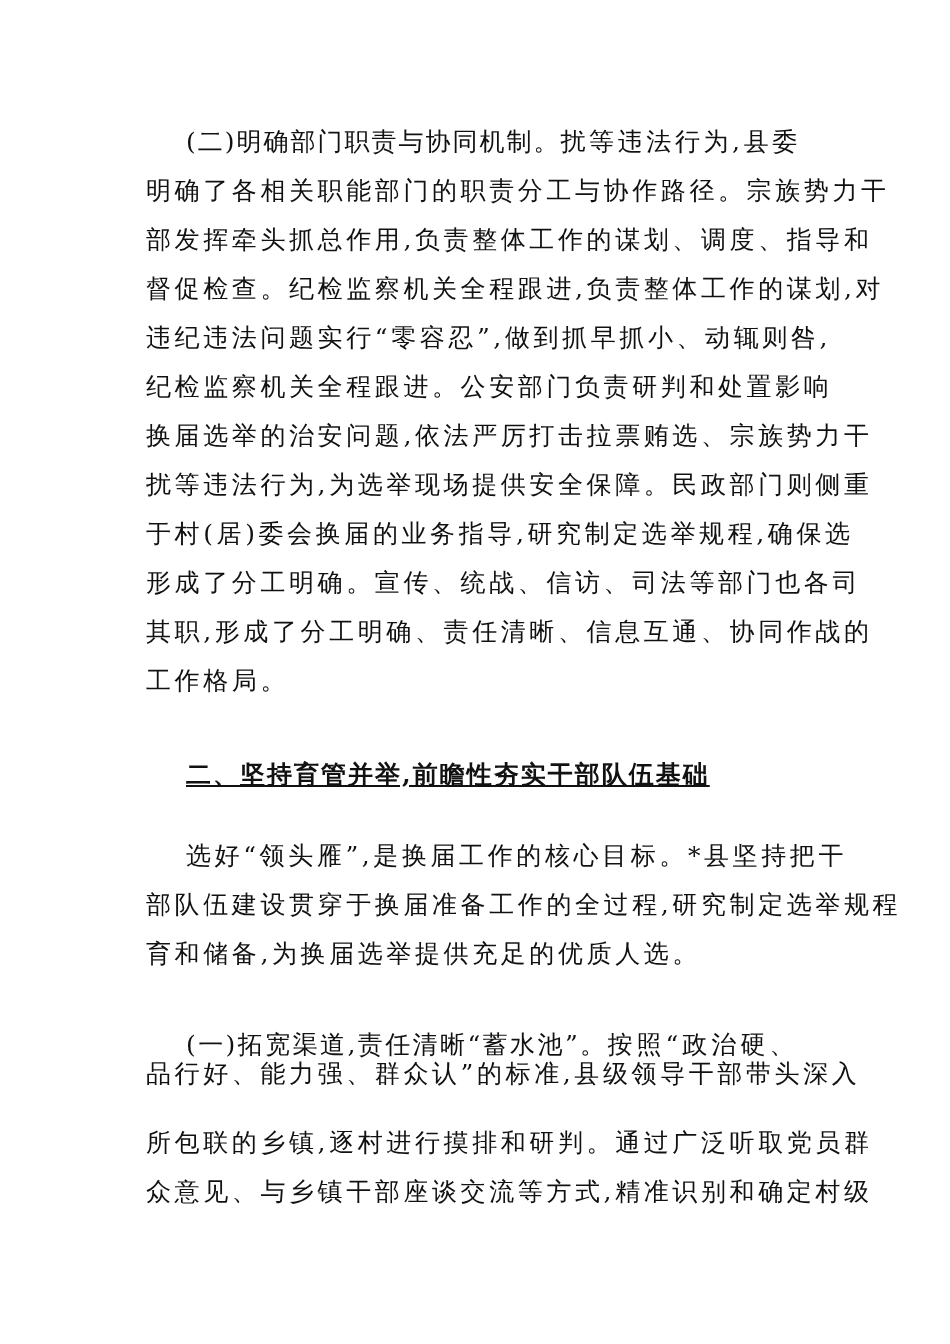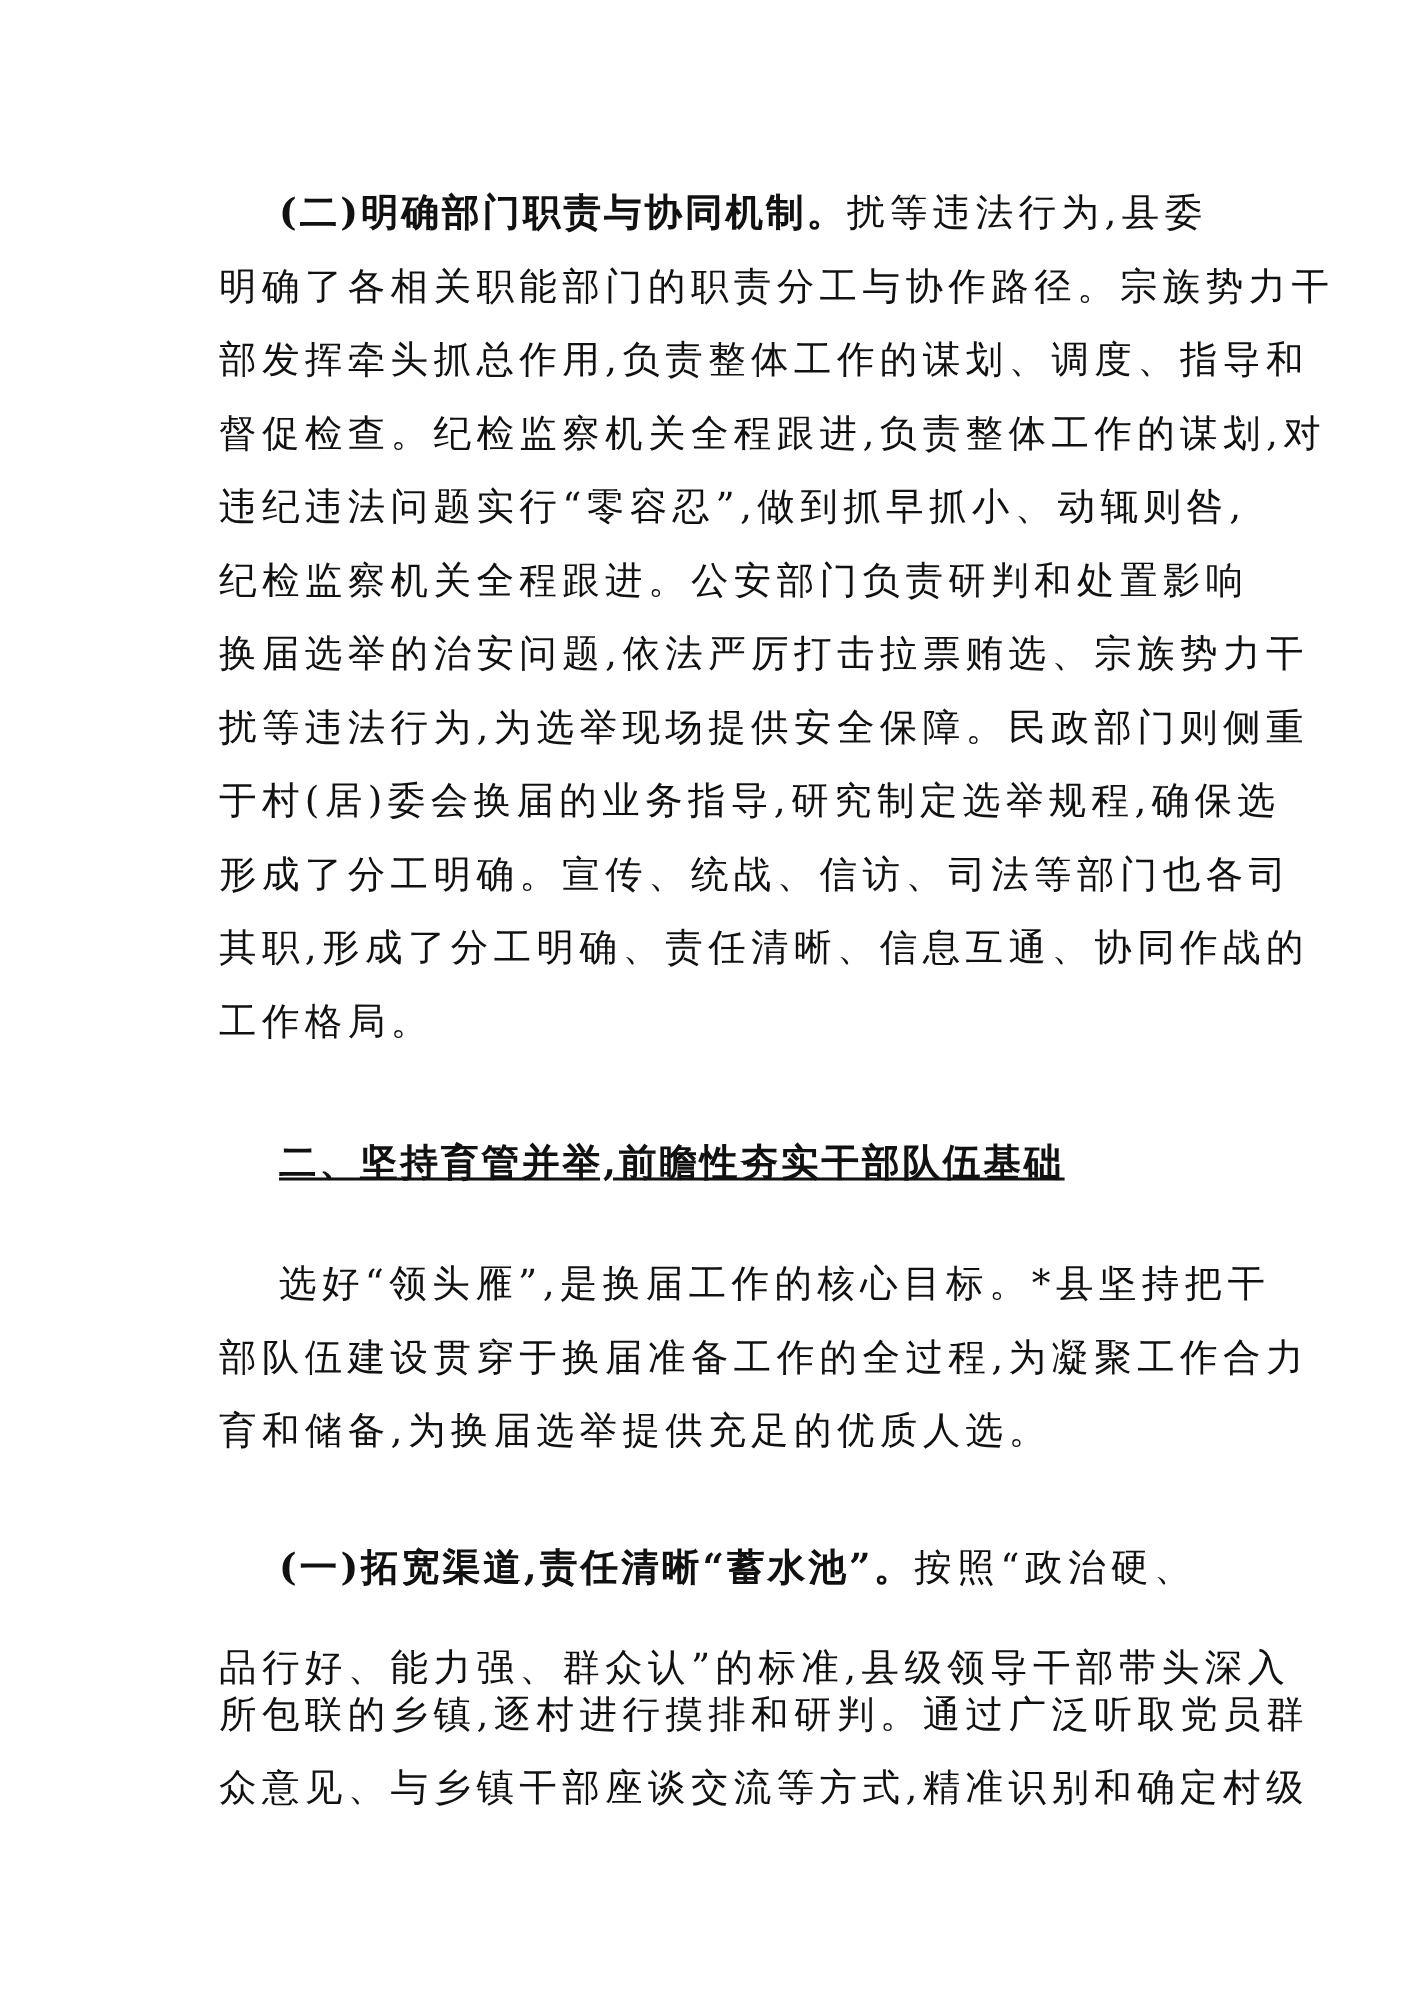--- a/index.html
+++ b/index.html
@@ -4,21 +4,21 @@
 <style>
   html, body { margin: 0; padding: 0; background: #ffffff; }
   body { width: 950px; height: 1344px; position: relative; overflow: hidden;
          font-family: "DejaVu Serif", "Liberation Serif", serif; color: #111; }
   .page { position: absolute; left: 146px; top: 0; width: 652px; }
   .line { position: absolute; left: 0; width: 652px; height: 40px;
           font-size: 25px; line-height: 40px; white-space: nowrap;
           letter-spacing: 3.6px; text-align: justify; text-align-last: justify; }
   .line.last { text-align-last: left; }
   .indent { padding-left: 40px; width: 612px; }
-  .b { font-weight: bold; letter-spacing: 2px; }
+  .b { font-weight: normal; letter-spacing: 2px; }
   .heading { font-weight: bold; letter-spacing: 2px; text-align-last: left; text-decoration: underline; }
 </style>
 </head>
 <body>
 
 <div class="page">
 
   <div class="line indent" style="top:122px"><span class="b">(二)明确部门职责与协同机制。</span><span>扰等违法行为,县委</span></div>
   <div class="line" style="top:171px">明确了各相关职能部门的职责分工与协作路径。宗族势力干</div>
   <div class="line" style="top:220px">部发挥牵头抓总作用,负责整体工作的谋划、调度、指导和</div>
@@ -28,21 +28,21 @@
   <div class="line" style="top:416px">换届选举的治安问题,依法严厉打击拉票贿选、宗族势力干</div>
   <div class="line" style="top:465px">扰等违法行为,为选举现场提供安全保障。民政部门则侧重</div>
   <div class="line" style="top:514px">于村(居)委会换届的业务指导,研究制定选举规程,确保选</div>
   <div class="line" style="top:563px">形成了分工明确。宣传、统战、信访、司法等部门也各司</div>
   <div class="line" style="top:612px">其职,形成了分工明确、责任清晰、信息互通、协同作战的</div>
   <div class="line last" style="top:661px">工作格局。</div>
 
   <div class="line indent heading" style="top:755px">二、坚持育管并举,前瞻性夯实干部队伍基础</div>
 
   <div class="line indent" style="top:836px">选好“领头雁”,是换届工作的核心目标。*县坚持把干</div>
-  <div class="line" style="top:885px">部队伍建设贯穿于换届准备工作的全过程,为凝聚工作合力</div>
+  <div class="line" style="top:885px">部队伍建设贯穿于换届准备工作的全过程,研究制定选举规程</div>
   <div class="line last" style="top:934px">育和储备,为换届选举提供充足的优质人选。</div>
 
   <div class="line indent" style="top:1025px"><span class="b">(一)拓宽渠道,责任清晰“蓄水池”。</span><span>按照“政治硬、</span></div>
-  <div class="line" style="top:1092px">品行好、能力强、群众认”的标准,县级领导干部带头深入</div>
+  <div class="line" style="top:1054px">品行好、能力强、群众认”的标准,县级领导干部带头深入</div>
   <div class="line" style="top:1123px">所包联的乡镇,逐村进行摸排和研判。通过广泛听取党员群</div>
   <div class="line" style="top:1172px">众意见、与乡镇干部座谈交流等方式,精准识别和确定村级</div>
 
 </div>
 
 </body></html>

